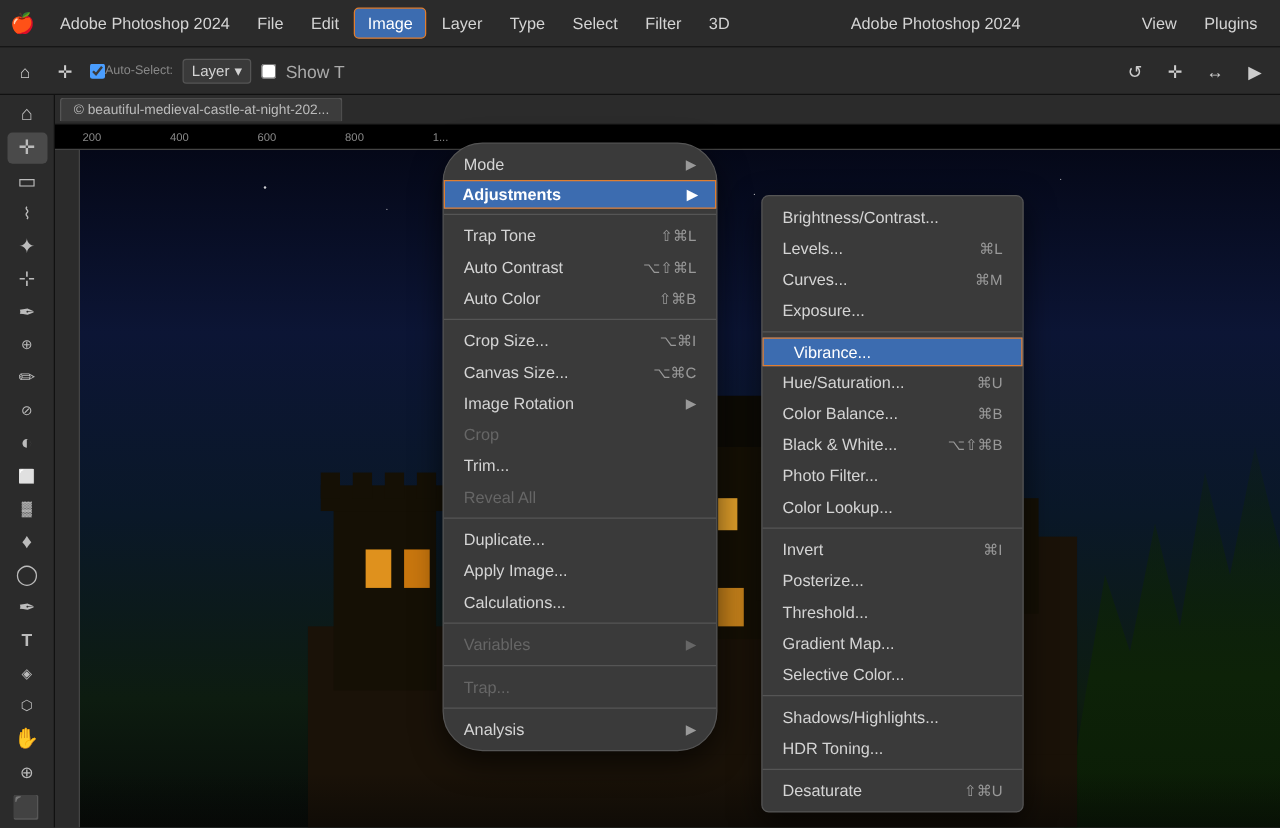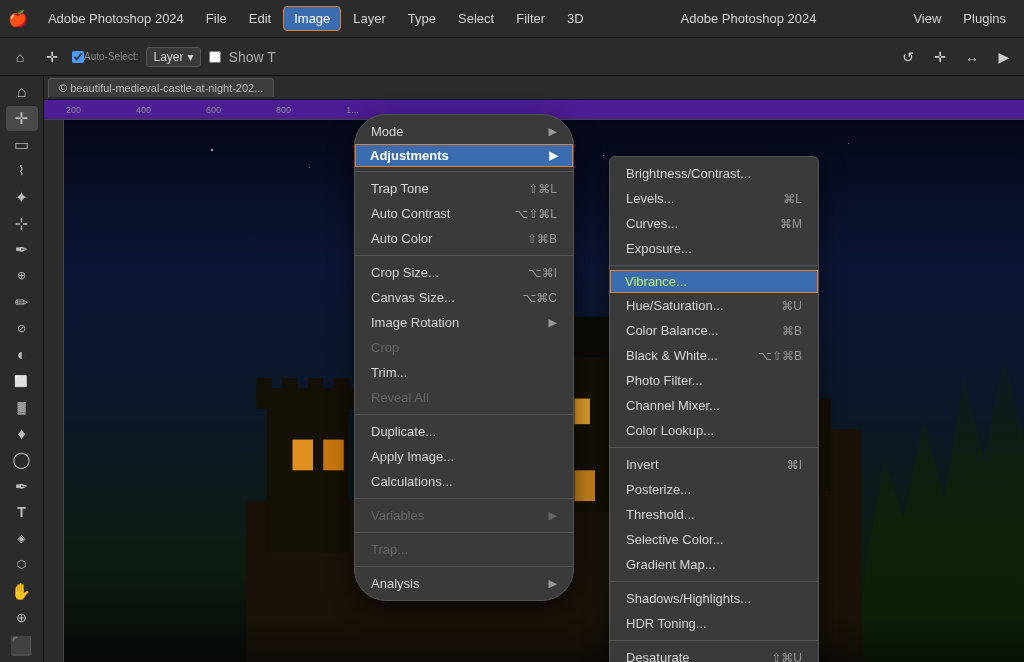--- a/index.html
+++ b/index.html
@@ -121,21 +121,21 @@
       bottom: 0;
       left: 50%;
       transform: translateX(-50%);
       width: 100%;
       height: 70%;
     }
     .ruler-top {
       position: absolute;
       top: 0; left: 0; right: 0;
       height: 20px;
-      background: #4c1d95;
+      background: #000000;
       border-bottom: 1px solid #444;
       display: flex; align-items: center;
     }
     .ruler-left {
       position: absolute;
       top: 0; left: 0; bottom: 0;
       width: 20px;
       background: #2b2b2b;
       border-right: 1px solid #444;
     }
@@ -179,23 +179,23 @@
       align-items: center;
       justify-content: space-between;
       padding: 5px 16px;
       cursor: pointer;
       color: #d4d4d4;
       font-size: 13px;
       white-space: nowrap;
     }
     .menu-item-row.highlighted {
       background: #3c6cb0;
-      color: #bef264;
+      color: #ffffff;
       border: 1.5px solid #e07e30;
-      padding: 3px 14px;
+      padding: 3px 24px;
     }
     .menu-item-row.disabled { color: #666; cursor: default; }
     .menu-item-row.section-header {
       background: #3c6cb0;
       color: #fff;
       border: 1.5px solid #e07e30;
       padding: 3px 14px;
       font-weight: 700;
     }
     .menu-separator {
@@ -465,41 +465,38 @@
         <span class="shortcut">⌘B</span>
       </div>
       <div class="menu-item-row">
         <span>Black &amp; White...</span>
         <span class="shortcut">⌥⇧⌘B</span>
       </div>
       <div class="menu-item-row">
         <span>Photo Filter...</span>
       </div>
       <div class="menu-item-row">
-        <span>Channel Mixer...</span>
-      </div>
-      <div class="menu-item-row">
         <span>Color Lookup...</span>
       </div>
       <div class="menu-separator"></div>
       <div class="menu-item-row">
         <span>Invert</span>
         <span class="shortcut">⌘I</span>
       </div>
       <div class="menu-item-row">
         <span>Posterize...</span>
       </div>
       <div class="menu-item-row">
         <span>Threshold...</span>
       </div>
       <div class="menu-item-row">
+        <span>Gradient Map...</span>
+      </div>
+      <div class="menu-item-row">
         <span>Selective Color...</span>
-      </div>
-      <div class="menu-item-row">
-        <span>Gradient Map...</span>
       </div>
       <div class="menu-separator"></div>
       <div class="menu-item-row">
         <span>Shadows/Highlights...</span>
       </div>
       <div class="menu-item-row">
         <span>HDR Toning...</span>
       </div>
       <div class="menu-separator"></div>
       <div class="menu-item-row">

